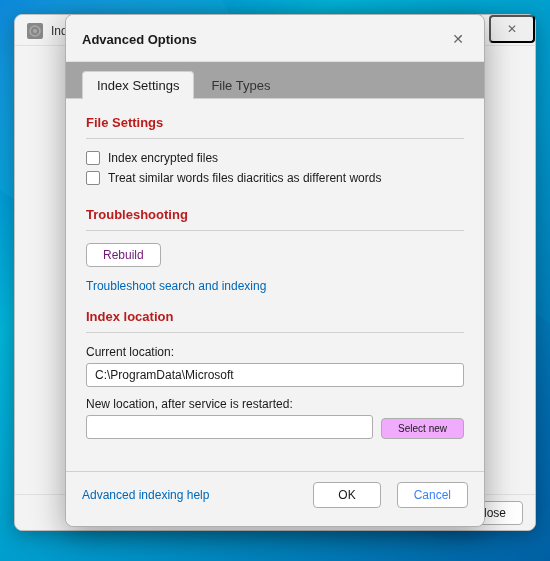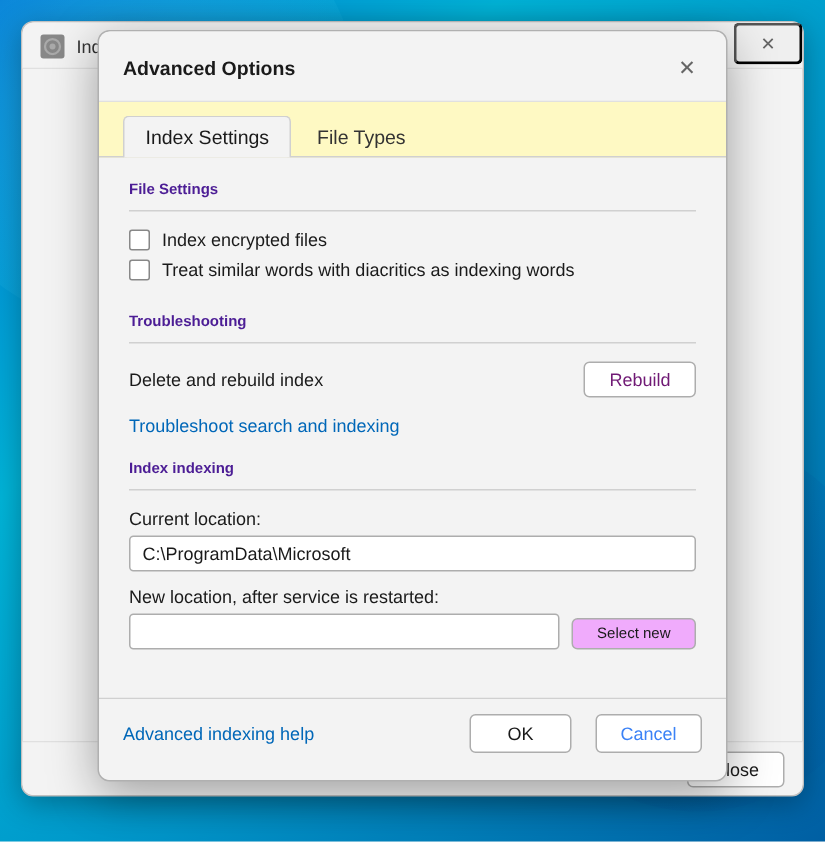--- a/index.html
+++ b/index.html
@@ -156,21 +156,21 @@
       color: #666;
       border: none;
       background: transparent;
     }
 
     
     .tabs {
       display: flex;
       padding: 8px 16px 0 16px;
       border-bottom: 1px solid #d0d0d0;
-      background: #fef9c3;
+      background: #a3a3a3;
       gap: 2px;
     }
 
     .tab {
       padding: 6px 14px;
       font-size: 12px;
       cursor: pointer;
       color: #333;
       border: 1px solid transparent;
       border-bottom: none;
@@ -196,23 +196,23 @@
       flex-direction: column;
       gap: 0;
     }
 
     
     .section {
       margin-bottom: 16px;
     }
 
     .section-title {
-      font-size: 10px;
+      font-size: 13px;
       font-weight: 600;
-      color: #4c1d95;
+      color: #b91c1c;
       margin-bottom: 8px;
     }
 
     .section-divider {
       border: none;
       border-top: 1px solid #d0d0d0;
       margin-bottom: 12px;
     }
 
     
@@ -400,38 +400,37 @@
         <div class="section-title">File Settings</div>
         <hr class="section-divider">
 
         <div class="checkbox-row">
           <div class="checkbox-box"></div>
           <span class="checkbox-label">Index encrypted files</span>
         </div>
 
         <div class="checkbox-row">
           <div class="checkbox-box"></div>
-          <span class="checkbox-label">Treat similar words with diacritics as indexing words</span>
+          <span class="checkbox-label">Treat similar words files diacritics as different words</span>
         </div>
       </div>
 
       <div class="section">
         <div class="section-title">Troubleshooting</div>
         <hr class="section-divider">
 
         <div class="trouble-row">
-          <span class="trouble-label">Delete and rebuild index</span>
           <button class="rebuild-btn">Rebuild</button>
         </div>
 
         <a class="link" href="#">Troubleshoot search and indexing</a>
       </div>
 
       <div class="section">
-        <div class="section-title">Index indexing</div>
+        <div class="section-title">Index location</div>
         <hr class="section-divider">
 
         <div class="location-label">Current location:</div>
         <input class="location-input" type="text" readonly="" value="C:\ProgramData\Microsoft" style="">
 
         <div class="new-location-row">
           <div class="new-location-group">
             <div class="location-label">New location, after service is restarted:</div>
             <input class="location-input" type="text" style="margin-bottom: 0px;">
           </div>

